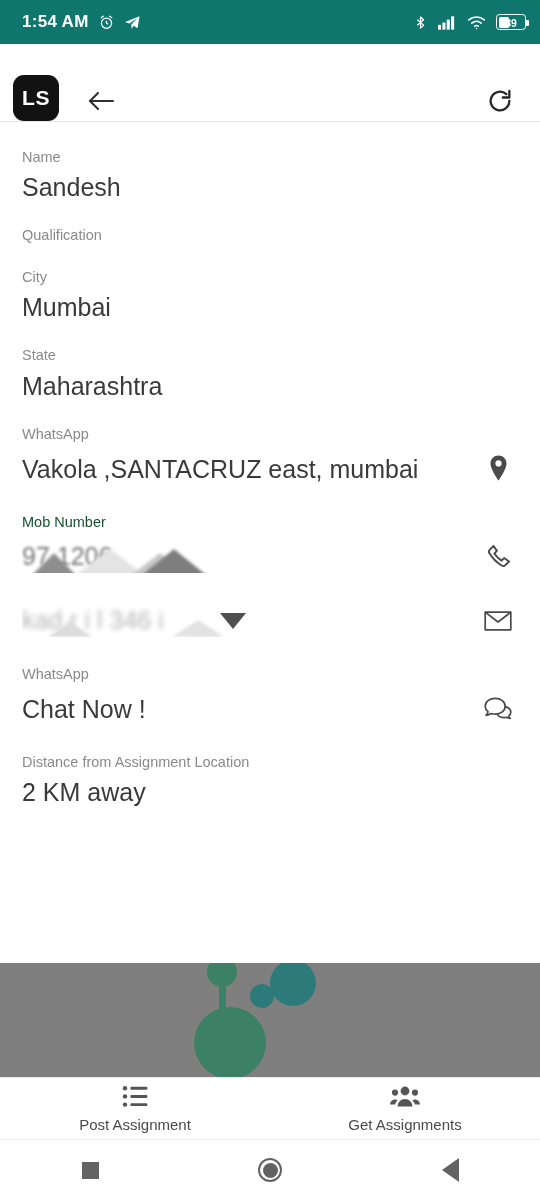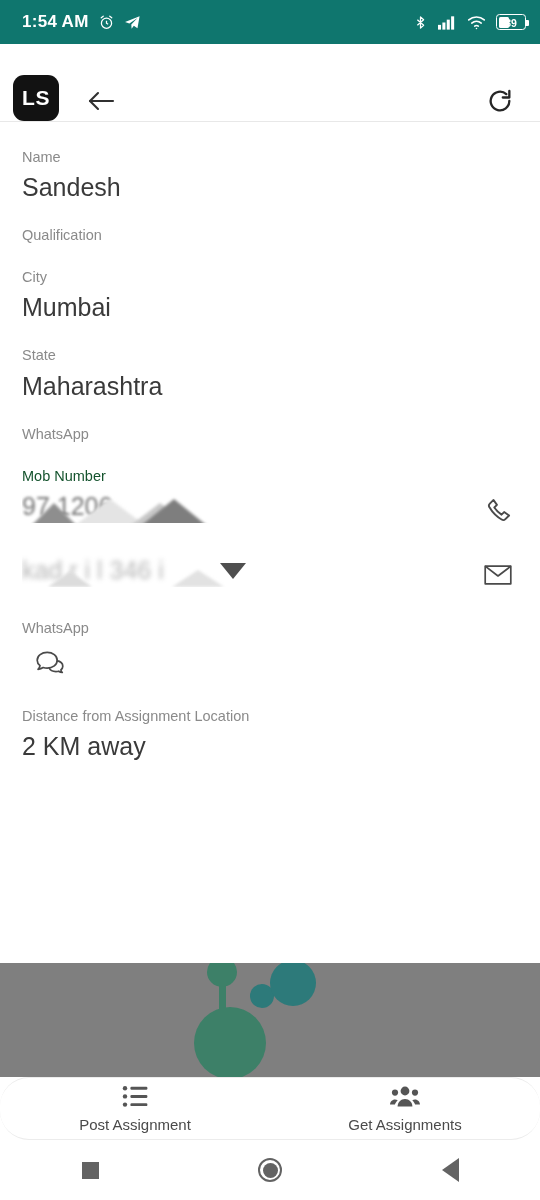--- a/index.html
+++ b/index.html
@@ -78,21 +78,21 @@
   .content {
     padding:26px 22px 0 22px;
     background:#ffffff;
   }
   .field { margin-bottom:24px; position:relative; }
   .field:last-child { margin-bottom:0; }
   .f-label {
     font-size:14.5px; color:#8a8a8a;
     line-height:1.25; margin-bottom:6px;
   }
-  .f-row { display:flex; align-items:flex-start; }
+  .f-row { display:flex; align-items:center; }
   .f-value {
     font-size:25px; color:#3a3a3a;
     line-height:1.2; flex:1 1 auto;
     white-space:nowrap;
   }
   .f-icon {
     flex:0 0 auto; width:40px; height:40px;
     display:flex; align-items:center; justify-content:center;
     margin-left:8px;
   }
@@ -125,21 +125,21 @@
   }
   .blob { position:absolute; border-radius:50%; }
 
   
   .bottomnav {
     position:absolute; left:0; right:0;
     top:1077px; height:63px;
     background:#ffffff;
     border-top:1px solid #ececec;
     border-bottom:1px solid #ececec;
-    display:flex; align-items:center;border-radius:29px;
+    display:flex; align-items:center;
   }
   .nav-item {
     flex:1 1 50%;
     display:flex; flex-direction:column;
     align-items:center; justify-content:center;
     gap:5px;
   }
   .nav-label { font-size:15px; color:#4a4a4a; line-height:1; }
 
   
@@ -259,20 +259,29 @@
 
   <div class="field">
     <div class="f-label">State</div>
     <div class="f-row">
       <div class="f-value">Maharashtra</div>
     </div>
   </div>
 
   <div class="field">
     <div class="f-label">WhatsApp</div>
+    <div class="f-row">
+      <div class="f-value">Vakola ,SANTACRUZ east, mumbai</div>
+      <div class="f-icon">
+        <svg width="25" height="30" viewBox="0 0 24 30">
+          <path d="M12 1.5c-4.4 0-8 3.5-8 7.9 0 5.9 8 17.1 8 17.1s8-11.2 8-17.1c0-4.4-3.6-7.9-8-7.9z" fill="#4a4a4a"></path>
+          <circle cx="12" cy="9.4" r="3.1" fill="#ffffff"></circle>
+        </svg>
+      </div>
+    </div>
   </div>
 
   <div class="field redacted">
     <div class="f-label">Mob Number</div>
     <div class="f-row">
       <div class="redacted-val">
         <div class="txt">97        1206</div>
         <span class="mask" style="left:6px;border-width:0 26px 26px 26px;border-bottom-color:#8e8e8e;"></span>
         <span class="mask" style="left:48px;border-width:0 40px 30px 40px;border-bottom-color:#e4e4e4;"></span>
         <span class="mask" style="left:104px;border-width:0 34px 26px 34px;border-bottom-color:#c7c7c7;"></span>
@@ -299,20 +308,21 @@
           <rect x="1.2" y="2.2" width="25.6" height="17.6"></rect>
           <path d="M1.2 2.2 14 12 26.8 2.2"></path>
         </svg>
       </div>
     </div>
   </div>
 
   <div class="field">
     <div class="f-label">WhatsApp</div>
     <div class="f-row">
+      <div class="f-value">Chat Now !</div>
       <div class="f-icon">
         <svg width="30" height="26" viewBox="0 0 30 26" fill="none" stroke="#4a4a4a" stroke-width="1.7" stroke-linejoin="round">
           <path d="M12.2 2.4C6.6 2.4 2.2 5.9 2.2 10.2c0 2.1 1.1 4 2.8 5.4-.2 1.4-.9 2.7-2 3.7 1.9-.2 3.7-.8 5.2-1.8 1.2.4 2.6.6 4 .6 5.6 0 10-3.5 10-7.9S17.8 2.4 12.2 2.4z"></path>
           <path d="M21.6 10.6c3.6.6 6.2 2.9 6.2 5.6 0 1.4-.7 2.7-1.9 3.7.2 1 .7 1.9 1.4 2.6-1.3-.2-2.5-.6-3.6-1.3-.9.3-1.8.4-2.8.4-3.2 0-5.9-1.6-6.8-3.8"></path>
         </svg>
       </div>
     </div>
   </div>
 
   <div class="field">

